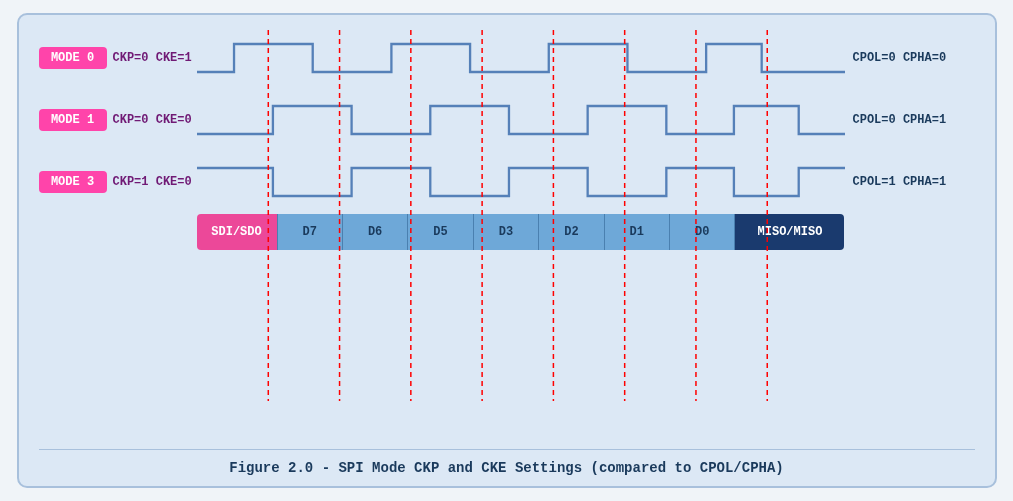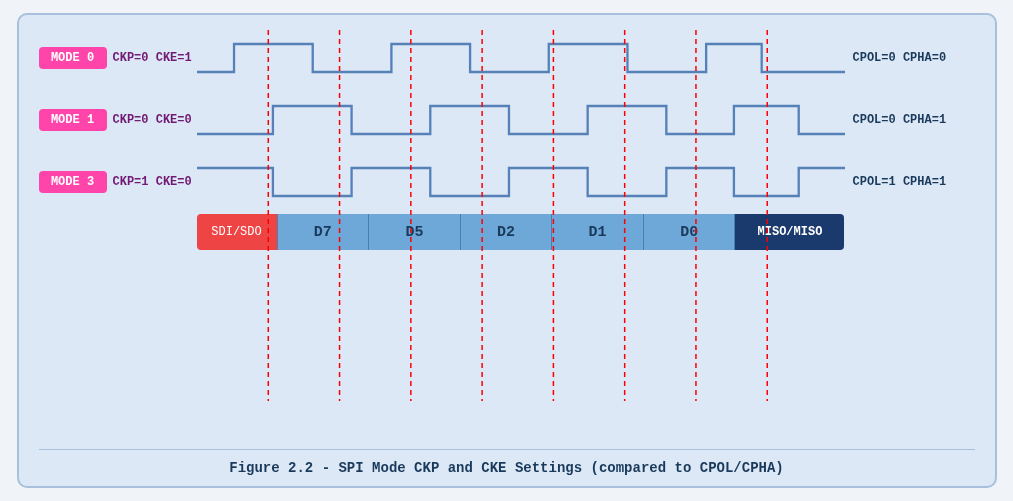--- a/index.html
+++ b/index.html
@@ -106,36 +106,36 @@
       width: 158px;
       flex-shrink: 0;
     }
     .data-segments {
       flex: 1;
       display: flex;
       height: 100%;
       position: relative;
     }
     .data-seg-sdi {
-      background: #ef4444;
+      background: #ec4899;
       color: white;
-      font-weight: normal;
+      font-weight: bold;
       font-size: 12px;
       display: flex;
       align-items: center;
       justify-content: center;
       width: 80px;
       border-radius: 4px 0 0 4px;
       flex-shrink: 0;
     }
     .data-seg-bit {
       background: #6ea8d8;
       color: #1a3a5c;
       font-weight: bold;
-      font-size: 15px;
+      font-size: 12px;
       display: flex;
       align-items: center;
       justify-content: center;
       flex: 1;
       border-left: 1px solid #4a80b0;
     }
     .data-seg-mosi {
       background: #1a3a6e;
       color: white;
       font-weight: bold;
@@ -215,21 +215,23 @@
         <div class="cpol-cpha-label">CPOL=1 CPHA=1</div>
       </div>
 
     </div>
 
     <div class="data-row">
       <div class="data-spacer"></div>
       <div class="data-segments">
         <div class="data-seg-sdi">SDI/SDO</div>
         <div class="data-seg-bit">D7</div>
+        <div class="data-seg-bit">D6</div>
         <div class="data-seg-bit">D5</div>
+        <div class="data-seg-bit">D3</div>
         <div class="data-seg-bit">D2</div>
         <div class="data-seg-bit">D1</div>
         <div class="data-seg-bit">D0</div>
         <div class="data-seg-mosi">MISO/MISO</div>
       </div>
       <div class="data-spacer-right"></div>
     </div>
 
     <div style="position:absolute; top:0; left:158px; right:130px; bottom:42px; pointer-events:none;">
       <svg width="100%" height="100%" xmlns="http://www.w3.org/2000/svg" preserveAspectRatio="none">
@@ -240,14 +242,14 @@
         <line x1="44%" y1="0" x2="44%" y2="100%" stroke="red" stroke-width="1.5" stroke-dasharray="5,4"></line>
         <line x1="55%" y1="0" x2="55%" y2="100%" stroke="red" stroke-width="1.5" stroke-dasharray="5,4"></line>
         <line x1="66%" y1="0" x2="66%" y2="100%" stroke="red" stroke-width="1.5" stroke-dasharray="5,4"></line>
         <line x1="77%" y1="0" x2="77%" y2="100%" stroke="red" stroke-width="1.5" stroke-dasharray="5,4"></line>
         <line x1="88%" y1="0" x2="88%" y2="100%" stroke="red" stroke-width="1.5" stroke-dasharray="5,4"></line>
       </svg>
     </div>
 
   </div>
 
-  <div class="figure-caption">Figure 2.2 - SPI Mode CKP and CKE Settings (compared to CPOL/CPHA)</div>
+  <div class="figure-caption">Figure 2.0 - SPI Mode CKP and CKE Settings (compared to CPOL/CPHA)</div>
 </div>
 
 </body></html>

